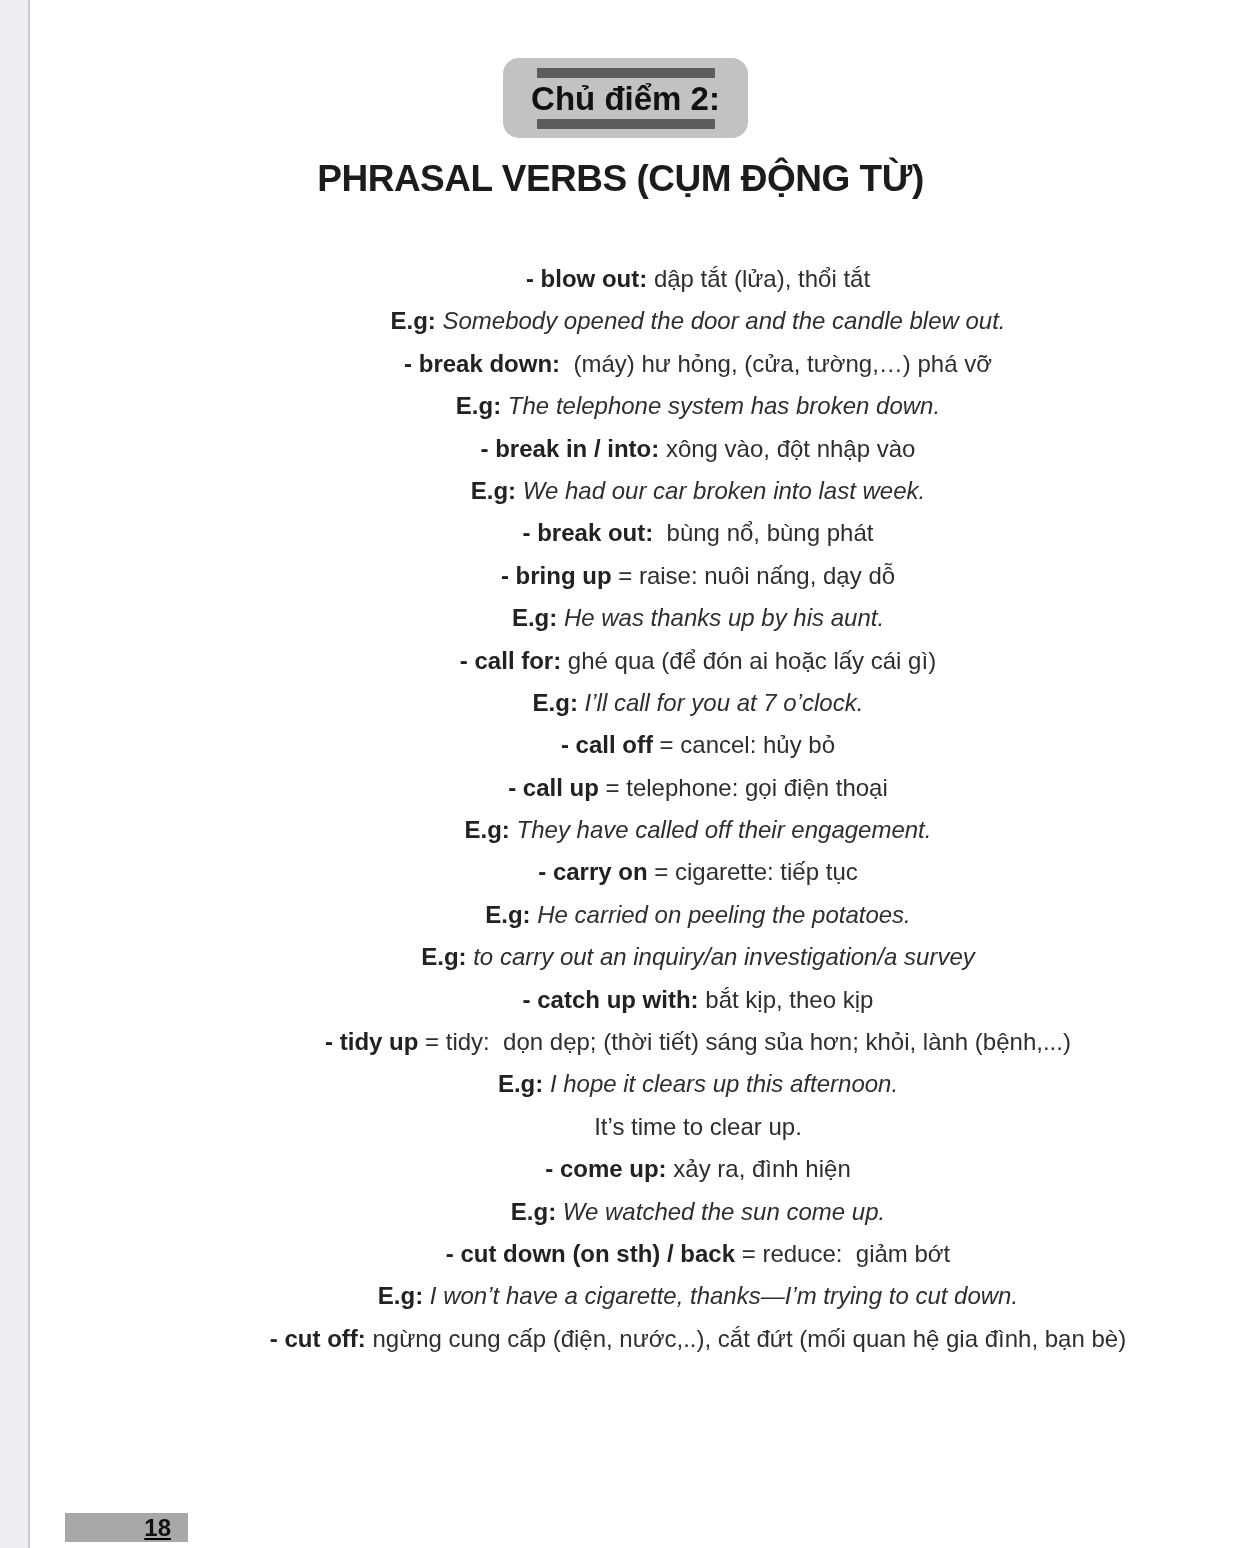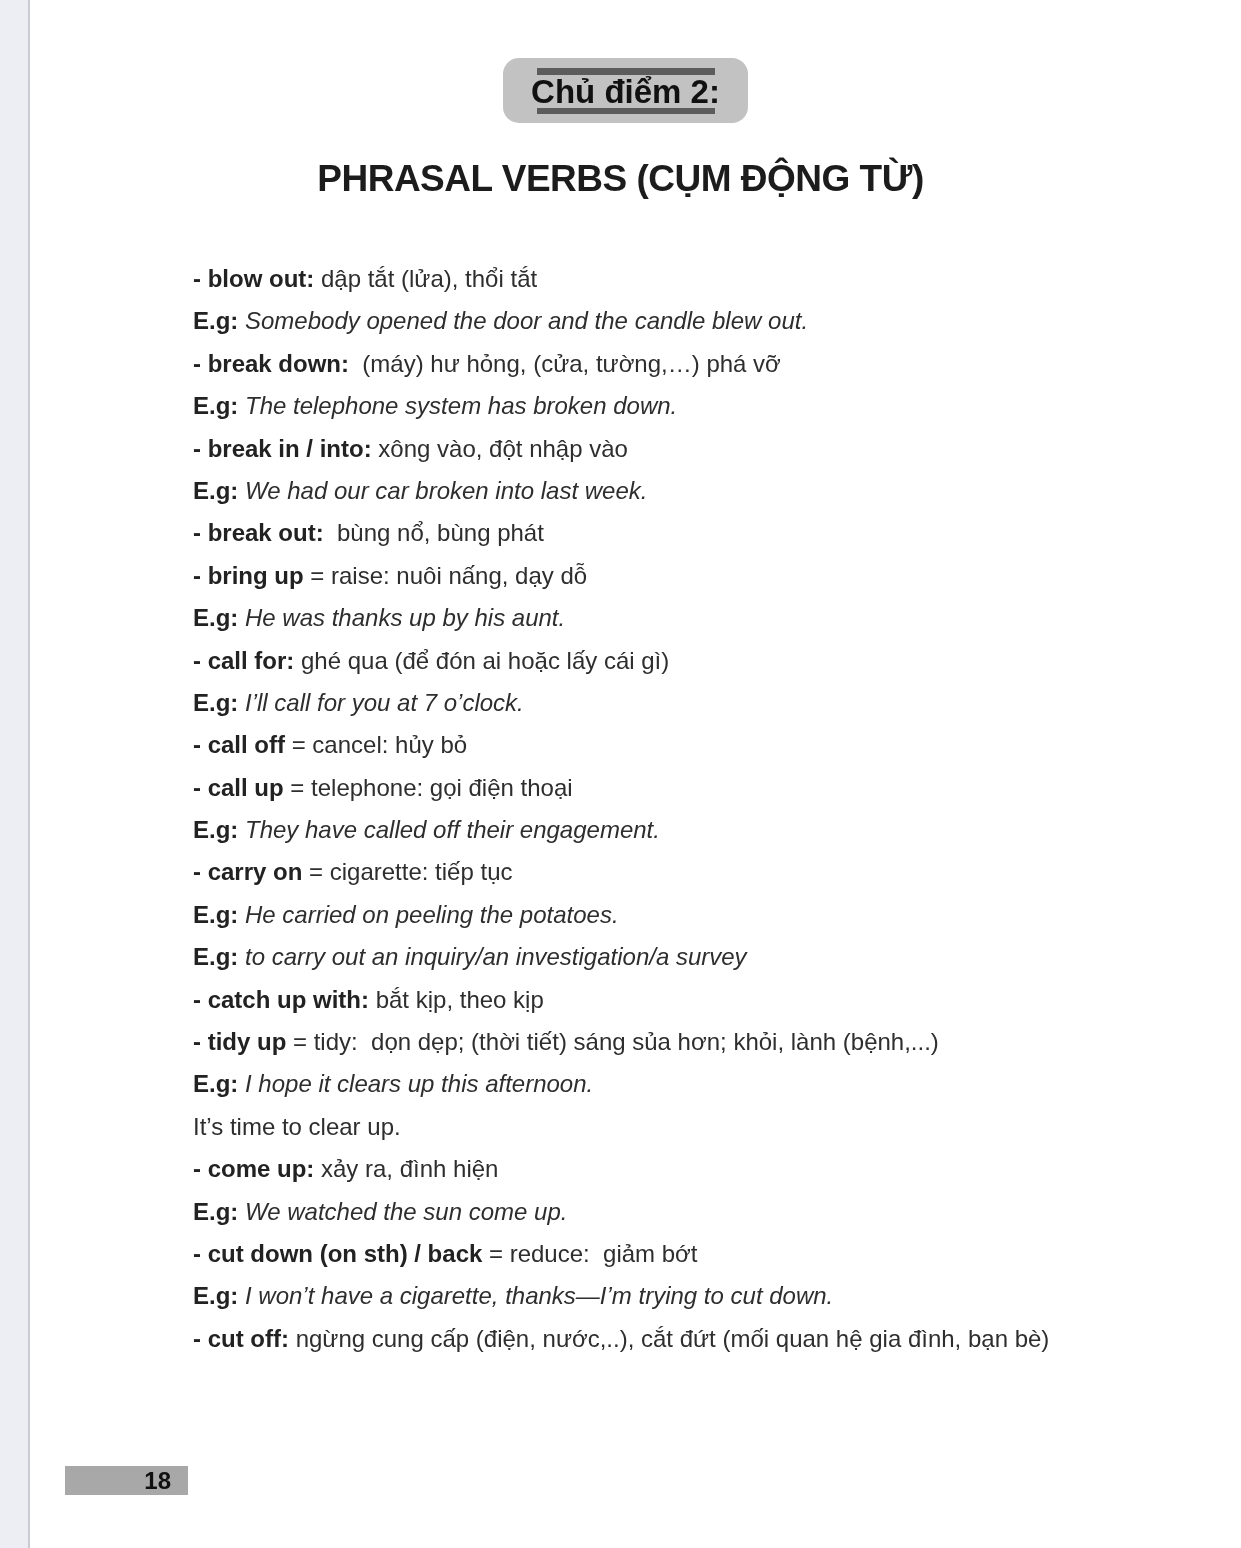--- a/index.html
+++ b/index.html
@@ -18,21 +18,21 @@
   .edge-strip {
     position: absolute; left: 0; top: 0; bottom: 0;
     width: 30px;
     background: #edeef4;
     border-right: 2px solid #c9cbd3;
   }
   
   .badge {
     position: absolute;
     left: 503px; top: 58px;
-    width: 245px; height: 65px;
+    width: 245px; height: 80px;
     background: #c2c2c2;
     border-radius: 16px;
     display: flex; flex-direction: column;
     align-items: center; justify-content: space-between;
     padding: 10px 0 9px 0;
   }
   .badge-bar {
     width: 178px; height: 10px;
     background: #5c5c5c;
   }
@@ -60,34 +60,36 @@
     position: absolute;
     left: 193px; top: 258px;
     width: 1010px;
     color: #2e2e2e;
   }
   .line {
     height: 42.4px;
     line-height: 42.4px;
     font-size: 24px;
     white-space: pre-wrap;
+    text-align: center;
   }
   .s-b { font-weight: bold; color: #222222; }
   .s-r { font-weight: normal; }
   .s-i { font-style: italic; }
   
   .footer-bar {
     position: absolute;
-    left: 65px; top: 1466px;
+    left: 65px; top: 1513px;
     width: 123px; height: 29px;
     background: #a8a8a8;
     display: flex;
     align-items: center;
     justify-content: flex-end;
     padding-right: 17px;
+    text-decoration: underline;
   }
   .footer-num {
     font-weight: bold;
     font-size: 24px;
     color: #111111;
     line-height: 1;
   }
 </style>
 </head>
 <body>

